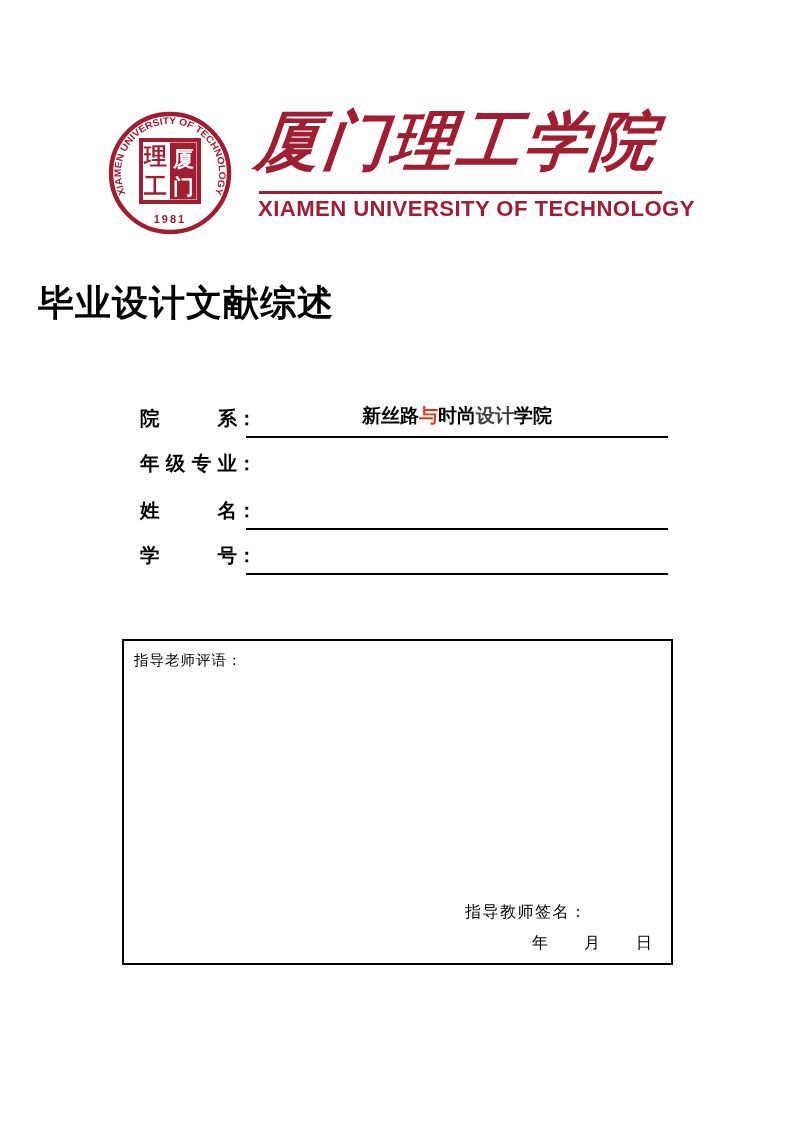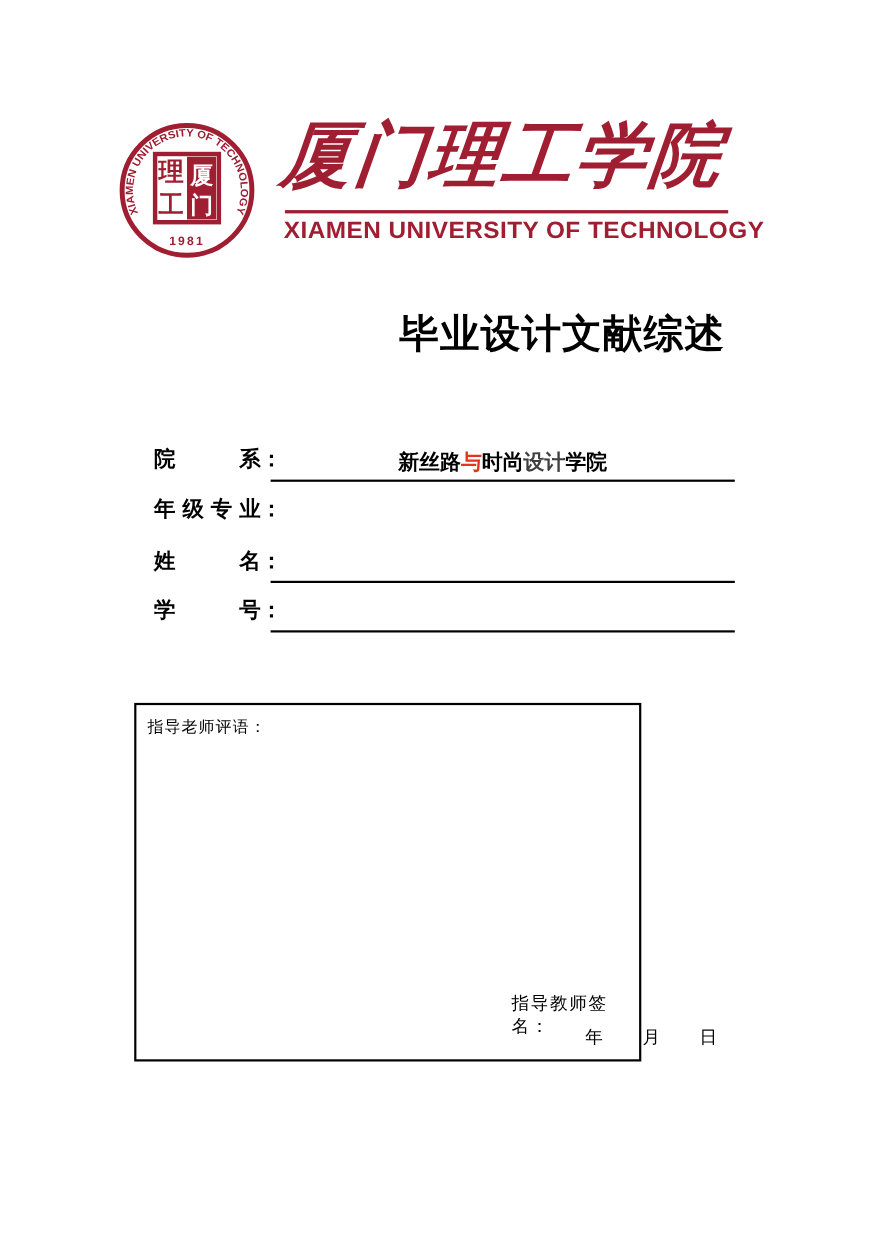--- a/index.html
+++ b/index.html
@@ -11,39 +11,39 @@
   #calligraphy{position:absolute;left:256px;top:96px;width:410px;height:94px;
     font-family:"Liberation Serif",serif;font-style:italic;font-weight:bold;
     font-size:64px;line-height:92px;letter-spacing:3px;white-space:nowrap;
     transform:skewX(-6deg);}
   #header-rule{position:absolute;left:259px;top:191px;width:403px;height:3px;}
   #english-name{position:absolute;left:258px;top:197px;width:406px;
     font-weight:bold;font-size:21.5px;letter-spacing:.4px;white-space:nowrap;
     transform:scaleX(1.03);transform-origin:left center;}
 
   
-  #title-wrap{position:absolute;left:0;top:279px;width:659px;text-align:right;}
+  #title-wrap{position:absolute;left:0;top:279px;width:659px;text-align:left;}
   #title{display:inline-block;margin-left:38px;font-weight:bold;font-size:36px;
     letter-spacing:1px;white-space:nowrap;}
 
   
   .form-row{position:absolute;left:140px;width:528px;height:34px;}
   .form-label{position:absolute;left:0;top:3px;display:flex;align-items:flex-start;
     font-weight:bold;font-size:19.5px;line-height:22px;white-space:nowrap;}
   .label-chars{display:inline-flex;justify-content:space-between;width:97px;}
   .label-colon{display:inline-block;width:9px;overflow:visible;}
   .form-value{position:absolute;left:106px;right:0;top:0;bottom:0;
     border-bottom:2px solid #000;display:flex;align-items:flex-start;
     font-weight:bold;font-size:19.5px;line-height:23px;white-space:nowrap;}
-  .form-value.center{justify-content:center;font-size:19px;align-items:center;}
+  .form-value.center{justify-content:center;font-size:19px;}
   .form-value.fill{padding-left:3px;letter-spacing:1.6px;font-size:20px;}
   .form-value .num{font-family:"Liberation Serif",serif;letter-spacing:1px;}
 
   
-  #comment-box{position:absolute;left:122px;top:639px;width:461px;height:326px;
+  #comment-box{position:absolute;left:122px;top:639px;width:551px;height:326px;
     border:2px solid #000;box-sizing:border-box;}
   #comment-label{position:absolute;left:10px;top:10px;
     font-family:"Liberation Serif",serif;font-size:14.5px;letter-spacing:1px;}
   #signature-label{position:absolute;left:341px;top:261px;
     font-family:"Liberation Serif",serif;font-size:16px;letter-spacing:1.5px;}
   #date-row{position:absolute;left:408px;top:292px;display:flex;gap:36px;
     font-family:"Liberation Serif",serif;font-size:16px;}
 </style>
 </head>
 <body>

